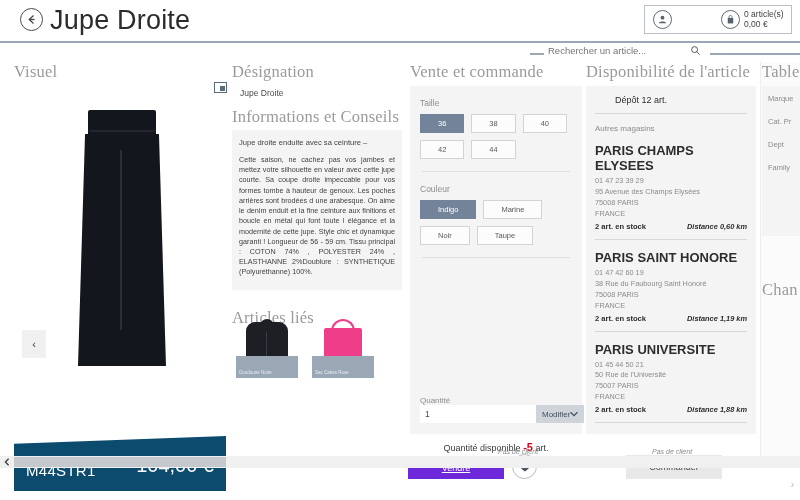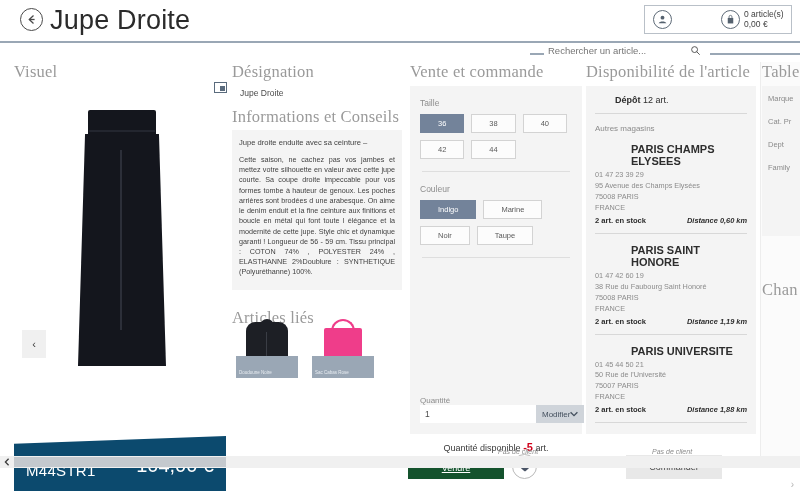--- a/index.html
+++ b/index.html
@@ -205,25 +205,25 @@
   #qty-avail b { color:#d0021b; font-size:11px; }
 
   
   #col-dispo { position:absolute; left:586px; top:62px; width:170px; height:372px; }
   #dispo-title { position:absolute; left:0; top:0; }
   #dispo-box {
     position:absolute; left:0; top:24px; width:170px; height:348px;
     background:#f4f4f4; padding:9px 9px 0 9px; overflow:hidden;
   }
   #depot-line { font-size:9px; color:#2d2d2d; }
-  #depot-line b { font-weight:bold;padding-left:20px; }
+  #depot-line b { font-weight:normal;padding-left:20px; }
   .hr { height:1px; background:#d8d8d8; margin:8px 0 10px 0; }
   #autres-label { font-size:8px; color:#8b8b8b; margin-bottom:10px; }
   .store { margin-bottom:2px; }
-  .store-name { font-size:11px; font-weight:bold; color:#2d2d2d; margin-bottom:3px;margin-left:36px; }
+  .store-name { font-size:13px; font-weight:bold; color:#2d2d2d; margin-bottom:3px; }
   .store-phone, .store-addr, .store-city, .store-country {
     font-size:7.3px; color:#8b8b8b; line-height:1.5;
   }
   .store-foot { display:flex; justify-content:space-between; align-items:baseline; margin-top:2px; }
   .store-stock { font-size:7.6px; font-weight:bold; color:#2d2d2d; }
   .store-dist { font-size:7.4px; font-weight:bold; font-style:italic; color:#2d2d2d; }
 
   
   #col-table { position:absolute; left:762px; top:62px; width:46px; height:372px; }
   #table-title { position:absolute; left:0; top:0; }
@@ -262,21 +262,21 @@
   }
   #price-amount {
     position:absolute; right:12px; top:18px; font-size:20px; font-weight:300;
   }
   #actions { position:absolute; left:404px; top:0; width:396px; height:64px; }
   .nocli { position:absolute; font-size:7px; font-style:italic; color:#8b8b8b; }
   #nocli-1 { left:94px; top:12px; }
   #nocli-2 { left:248px; top:12px; }
   #btn-vendre {
     position:absolute; left:4px; top:21px; width:96px; height:22px;
-    background:#14532d; color:#ffffff; font-size:9px;
+    background:#6d28d9; color:#ffffff; font-size:9px;
     display:flex; align-items:center; justify-content:center; cursor:pointer;text-decoration:underline;
   }
   #btn-fav {
     position:absolute; left:108px; top:18px; width:25px; height:25px;
     border-radius:50%; border:1px solid #b9b9b9; background:#ffffff;
     display:flex; align-items:center; justify-content:center; cursor:pointer;
   }
   #btn-commander {
     position:absolute; left:222px; top:19px; width:96px; height:24px;
     background:#e8e8e8; color:#4a4a4a; font-size:9px;

